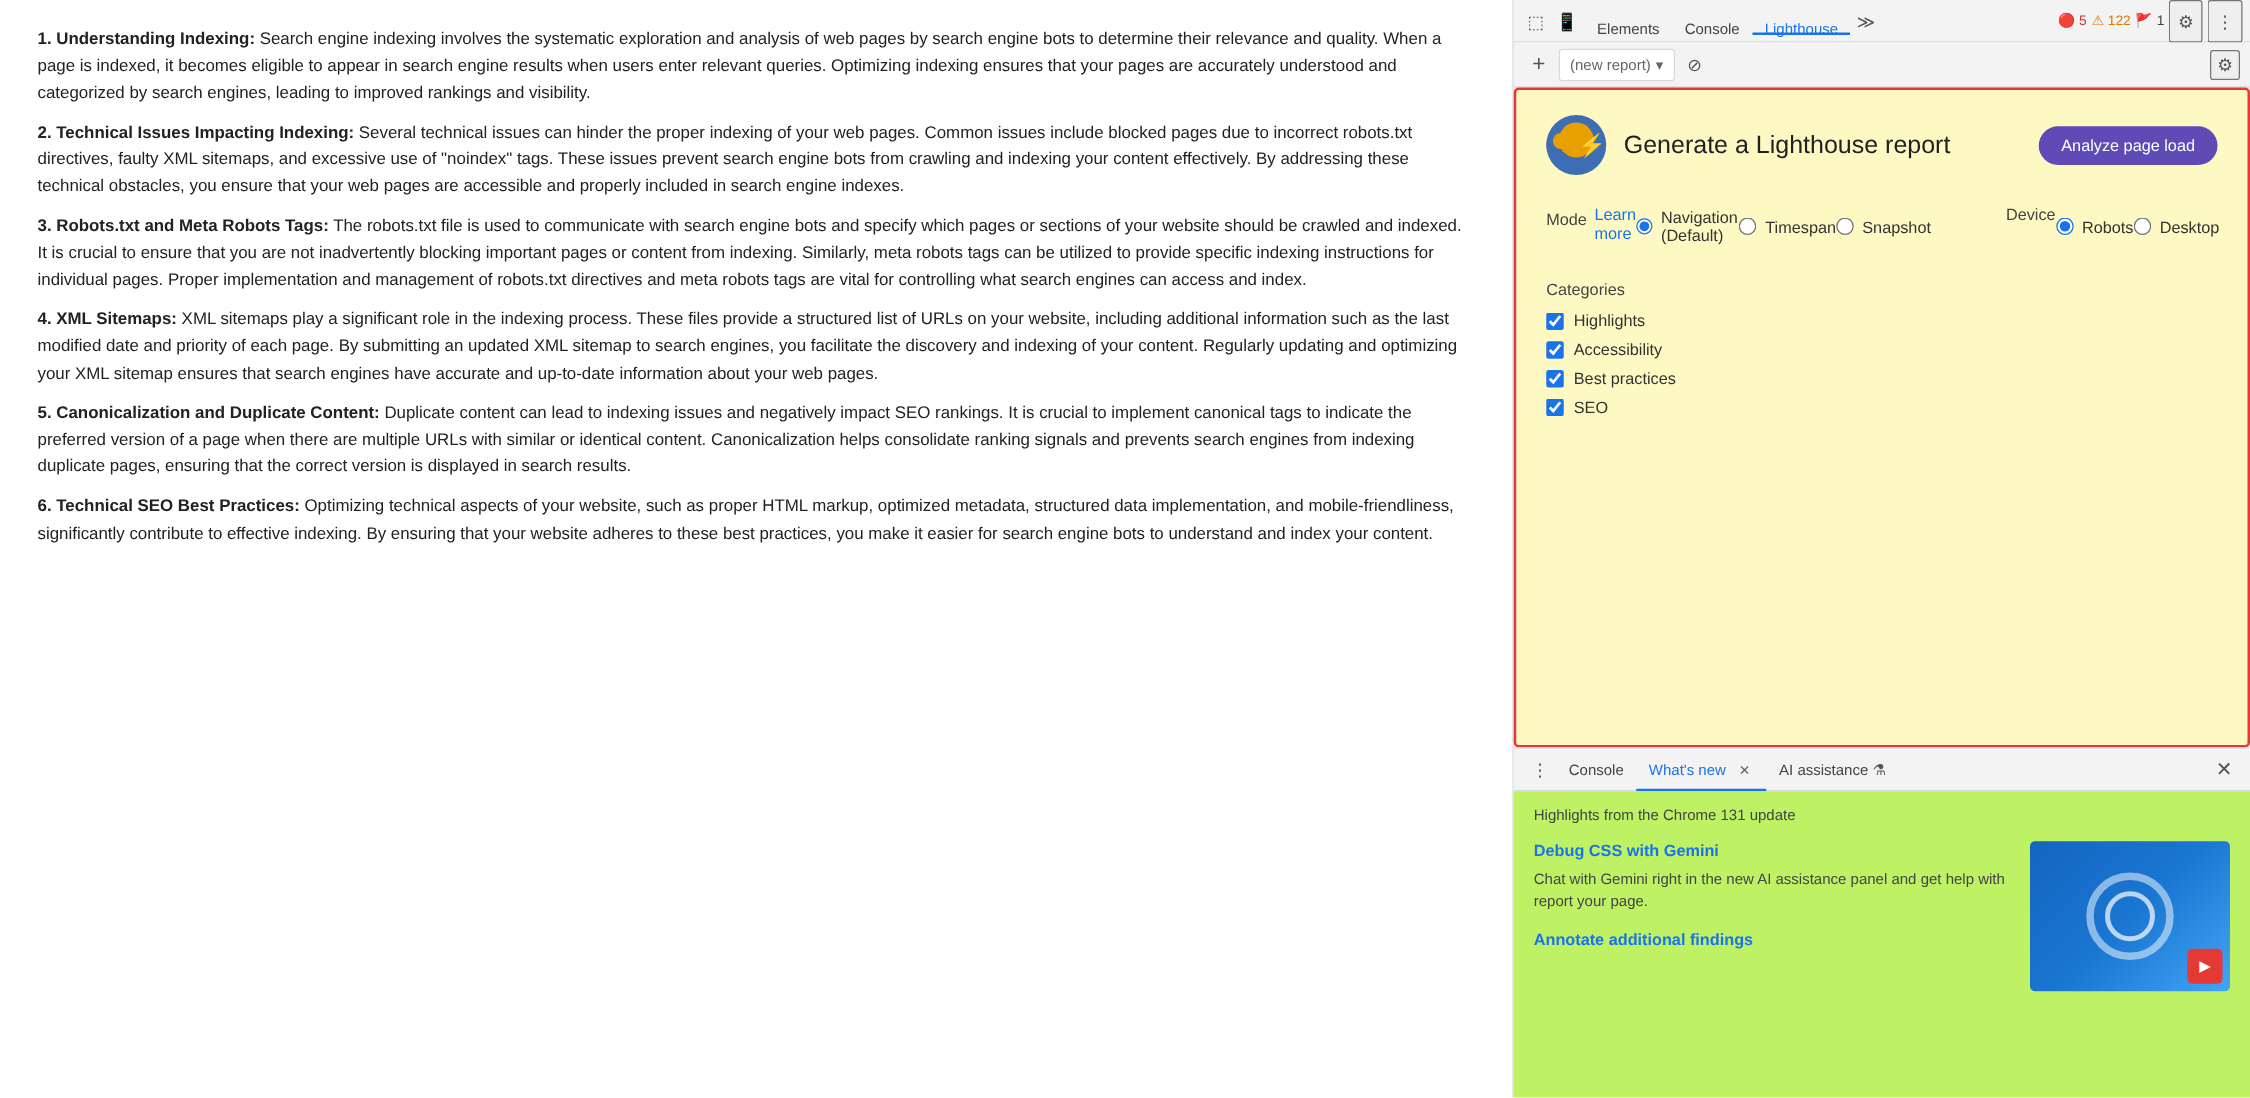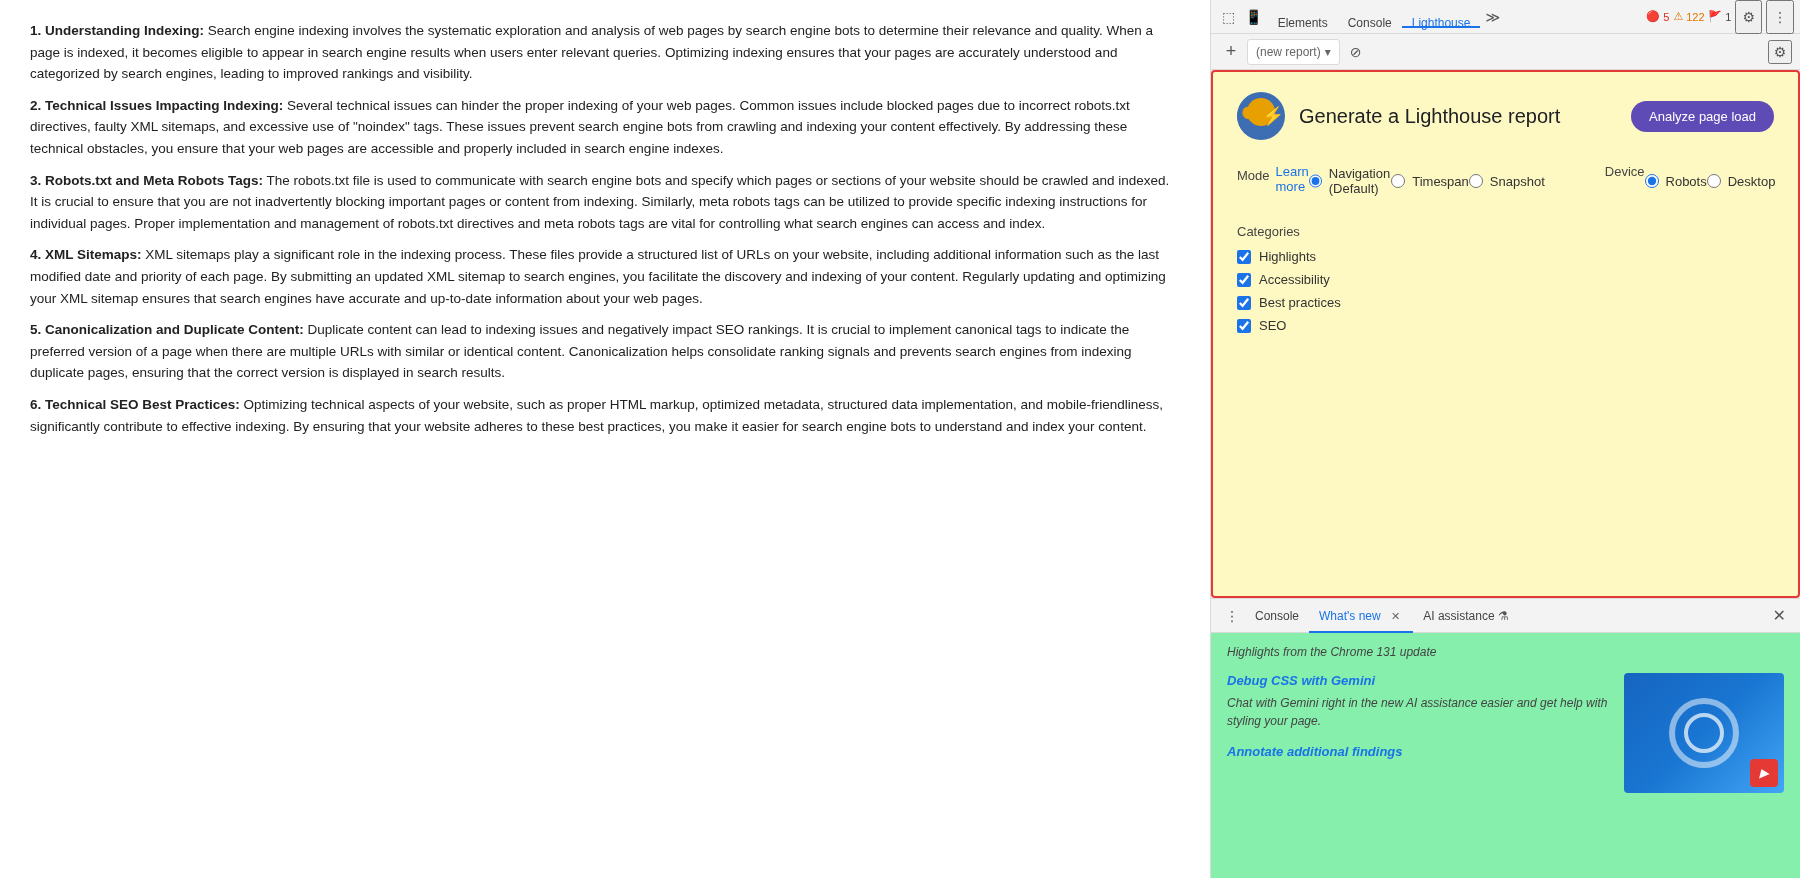--- a/index.html
+++ b/index.html
@@ -352,24 +352,23 @@
       height: 34px;
     }
     .ai-icon {
       font-size: 12px;
       color: #555;
     }
 
     
     .drawer-content {
       padding: 12px 16px;
-      background: #86efac;
+      background: #bef264;
       flex: 1;
       overflow-y: auto;
-      font-style: italic;
     }
     .drawer-highlight-text {
       font-size: 12px;
       color: #444;
       margin-bottom: 14px;
     }
     .drawer-link {
       color: #1a73e8;
       text-decoration: none;
       font-size: 13px;
@@ -596,21 +595,21 @@
       <div class="drawer-toolbar-right">
         <span class="drawer-close-btn">✕</span>
       </div>
     </div>
 
     <div class="drawer-content">
       <p class="drawer-highlight-text">Highlights from the Chrome 131 update</p>
       <div class="drawer-with-thumb">
         <div class="drawer-text-area">
           <a class="drawer-link" href="#">Debug CSS with Gemini</a>
-          <p class="drawer-description">Chat with Gemini right in the new AI assistance easier and get help with styling your page.</p>
+          <p class="drawer-description">Chat with Gemini right in the new AI assistance panel and get help with report your page.</p>
           <a class="drawer-link2" href="#">Annotate additional findings</a>
         </div>
         <div class="drawer-thumbnail">
           <div class="drawer-thumbnail-circle">
             <div class="drawer-thumbnail-inner"></div>
           </div>
           <div class="play-btn-overlay">▶</div>
         </div>
       </div>
     </div>

